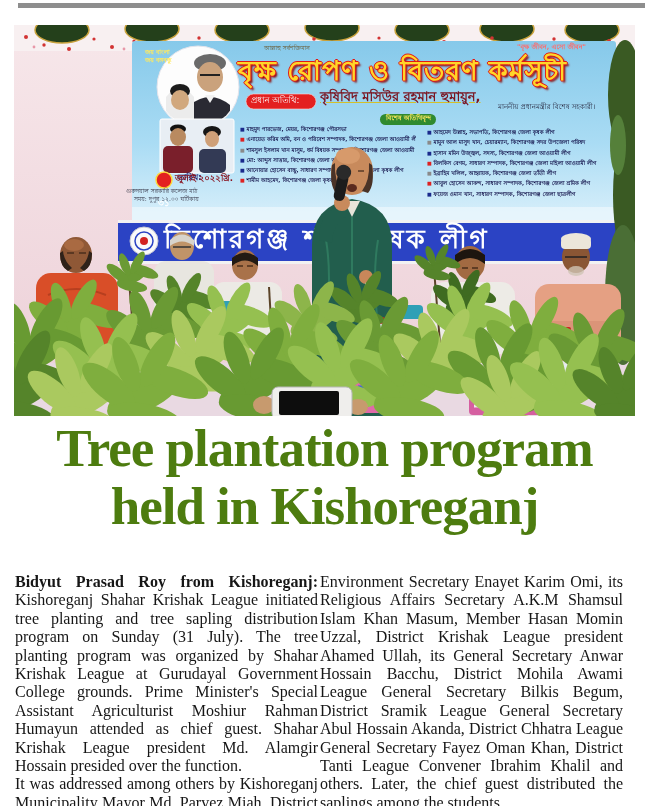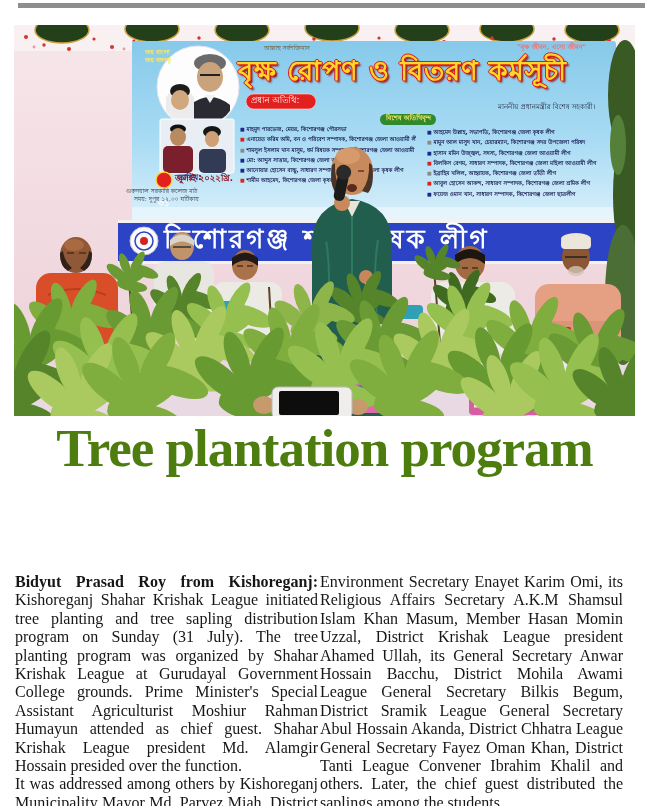--- a/index.html
+++ b/index.html
@@ -168,20 +168,21 @@
 
       <rect x="0" y="338" width="621" height="53" fill="#e9d9e2"></rect>
     </svg>
 
     <span class="ptxt t-slogan1">জয় বাংলা</span>
     <span class="ptxt t-slogan2">জয় বঙ্গবন্ধু</span>
     <span class="ptxt t-topcenter">আল্লাহু সর্বশক্তিমান</span>
     <span class="ptxt t-topquote">"বৃক্ষ জীবন, এসো জীবন"</span>
     <span class="ptxt t-title">বৃক্ষ রোপণ ও বিতরণ কর্মসূচী</span>
     <span class="ptxt t-chief">প্রধান অতিথি:</span>
+    <span class="ptxt t-cgname">কৃষিবিদ মসিউর রহমান হুমায়ুন,</span>
     <span class="ptxt t-cgdesc">মাননীয় প্রধানমন্ত্রীর বিশেষ সহকারী।</span>
     <span class="ptxt t-special">বিশেষ অতিথিবৃন্দ</span>
 
     <ul class="glist glist-left">
       <li class="b-blue">মাহমুদ পারভেজ, মেয়র, কিশোরগঞ্জ পৌরসভা</li>
       <li class="b-red">এনায়েত করিম অমি, বন ও পরিবেশ সম্পাদক, কিশোরগঞ্জ জেলা আওয়ামী লীগ</li>
       <li class="b-gray">শামসুল ইসলাম খান মাসুম, ধর্ম বিষয়ক সম্পাদক, কিশোরগঞ্জ জেলা আওয়ামী লীগ</li>
       <li class="b-blue">মো: আব্দুস সাত্তার, কিশোরগঞ্জ জেলা আওয়ামী লীগ</li>
       <li class="b-blue">আনোয়ার হোসেন বাচ্চু, সাধারণ সম্পাদক, কিশোরগঞ্জ জেলা কৃষক লীগ</li>
       <li class="b-red">শামীম আহমেদ, কিশোরগঞ্জ জেলা কৃষক লীগ</li>
@@ -353,20 +354,21 @@
         <ellipse cx="250" cy="380" rx="11" ry="9" fill="#c79a6e"></ellipse>
         <ellipse cx="344" cy="382" rx="10" ry="8" fill="#c79a6e"></ellipse>
         <rect x="258" y="362" width="80" height="32" rx="6" fill="#efeeec" stroke="#b8b8b8"></rect>
         <rect x="265" y="366" width="60" height="24" rx="2" fill="#0d0d0d"></rect>
       </g>
     </svg>
   </div>
 
   <div class="headline">
     <div>Tree plantation program</div>
+    <div>held in Kishoreganj</div>
   </div>
 
   <div class="cols">
     <div class="col">
       <p><b>Bidyut Prasad Roy from Kishoreganj:</b> <span>Kishoreganj Shahar Krishak League initiated tree planting and tree sapling distribution program on Sunday (31 July). The tree planting program was organized by Shahar Krishak League at Gurudayal Government College grounds. Prime Minister's Special Assistant Agriculturist Moshiur Rahman Humayun attended as chief guest. Shahar Krishak League president Md. Alamgir Hossain presided over the function.</span></p>
       <p>It was addressed among others by Kishoreganj Municipality Mayor Md. Parvez Miah, District Awami League Forest &amp;</p>
     </div>
     <div class="col">
       <p>Environment Secretary Enayet Karim Omi, its Religious Affairs Secretary A.K.M Shamsul Islam Khan Masum, Member Hasan Momin Uzzal, District Krishak League president Ahamed Ullah, its General Secretary Anwar Hossain Bacchu, District Mohila Awami League General Secretary Bilkis Begum, District Sramik League General Secretary Abul Hossain Akanda, District Chhatra League General Secretary Fayez Oman Khan, District Tanti League Convener Ibrahim Khalil and others. Later, the chief guest distributed the saplings among the students.</p>
     </div>

